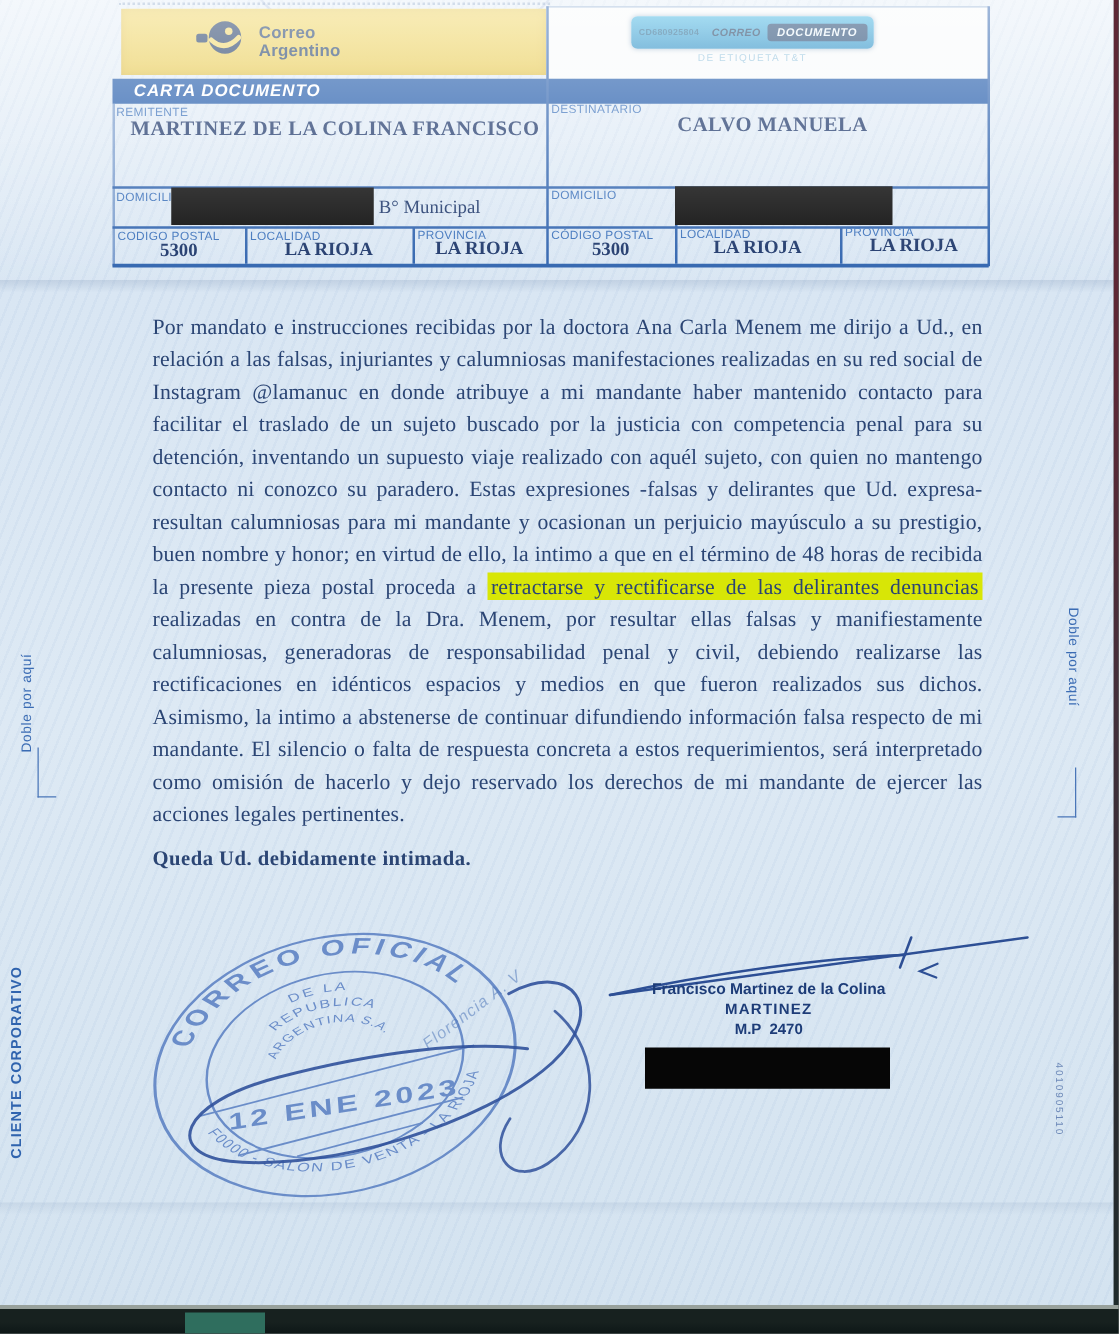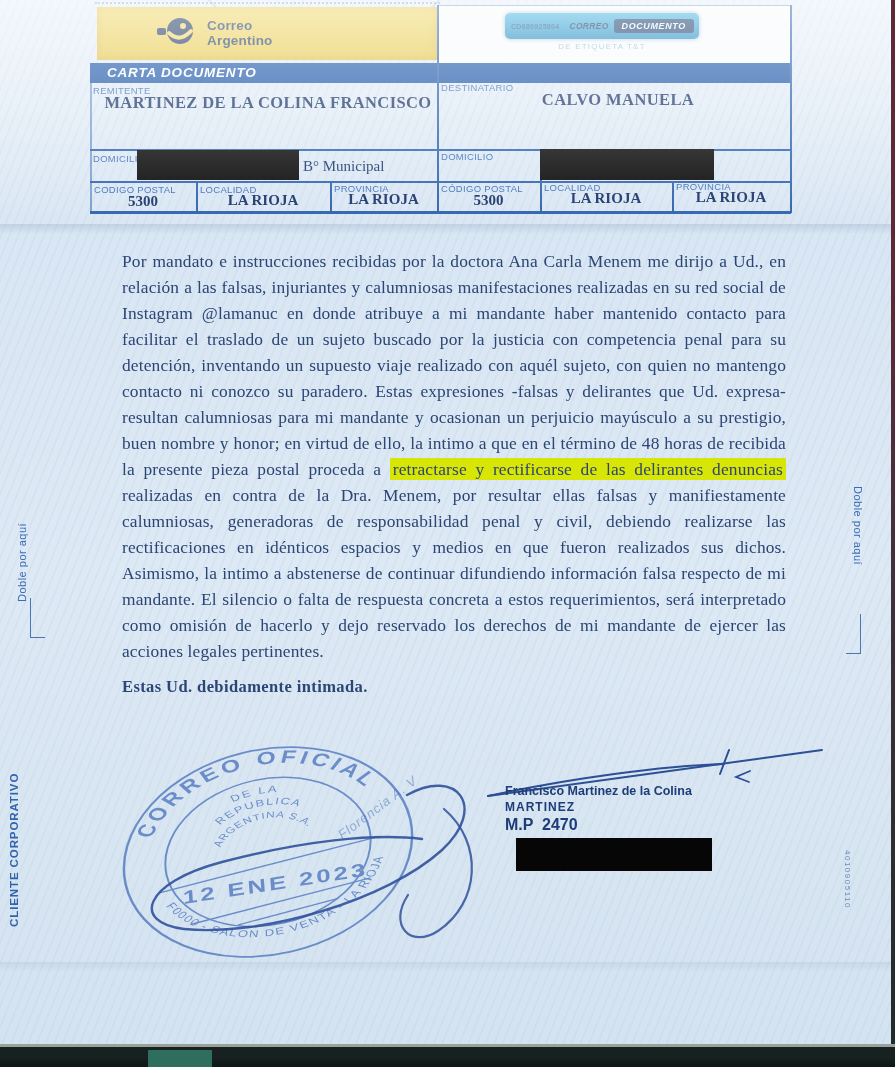--- a/index.html
+++ b/index.html
@@ -76,25 +76,25 @@
   .dateline{margin:9px 0 0;font-size:17.5px;}
 
   
   .stamp-wrap{position:absolute;left:118px;top:702px;width:300px;height:300px;
     transform:rotate(-13deg) scaleY(.7);opacity:.85;}
   .stamp-wrap svg text{font-family:"Liberation Sans",sans-serif;fill:#587ec2;}
   .clerk-note{position:absolute;left:330px;top:800px;transform:rotate(-37deg);
     font-style:italic;font-size:13px;color:rgba(80,120,185,.55);letter-spacing:1px;}
   .scrawl{position:absolute;left:112px;top:765px;}
   .sig-lines{position:absolute;left:482px;top:740px;}
-  .sig-block{position:absolute;left:505px;top:784px;width:220px;
+  .sig-block{position:absolute;left:505px;top:784px;width:220px;text-align:center;
     color:#1d3c78;font-weight:700;}
   .sig-name{font-size:12.5px;}
   .sig-title{font-size:12px;letter-spacing:1px;margin-top:2px;}
-  .sig-lic{font-size:16px;margin-top:2px;white-space:pre;}
+  .sig-lic{font-size:12px;margin-top:2px;white-space:pre;}
 
   
   .vtext{position:absolute;color:#3b6cb4;font-size:11px;letter-spacing:.5px;}
   .vtext.up{writing-mode:vertical-rl;transform:rotate(180deg);}
   .vtext.down{writing-mode:vertical-rl;}
   .fold{position:absolute;width:15px;height:40px;}
   .fold.l{border-left:1.5px solid #4a76b8;border-bottom:1.5px solid #4a76b8;}
   .fold.r{border-right:1.5px solid #4a76b8;border-bottom:1.5px solid #4a76b8;}
   .corp{font-weight:700;font-size:11.5px;letter-spacing:.9px;color:#2f63ae;}
   .serial{font-size:8px;letter-spacing:1.5px;color:#6d89b8;}
@@ -169,21 +169,21 @@
 
     <div class="flabel" style="left:441px;top:183px;">CÓDIGO POSTAL</div>
     <div class="fval" style="left:437px;top:192px;width:103px;">5300</div>
     <div class="flabel" style="left:544px;top:182px;">LOCALIDAD</div>
     <div class="fval" style="left:540px;top:190px;width:132px;">LA RIOJA</div>
     <div class="flabel" style="left:676px;top:181px;">PROVINCIA</div>
     <div class="fval" style="left:672px;top:189px;width:118px;">LA RIOJA</div>
 
     <div class="body-block">
       <p class="main"><span>Por mandato e instrucciones recibidas por la doctora Ana Carla Menem me dirijo a Ud., en relación a las falsas, injuriantes y calumniosas manifestaciones realizadas en su red social de Instagram @lamanuc en donde atribuye a mi mandante haber mantenido contacto para facilitar el traslado de un sujeto buscado por la justicia con competencia penal para su detención, inventando un supuesto viaje realizado con aquél sujeto, con quien no mantengo contacto ni conozco su paradero. Estas expresiones -falsas y delirantes que Ud. expresa- resultan calumniosas para mi mandante y ocasionan un perjuicio mayúsculo a su prestigio, buen nombre y honor; en virtud de ello, la intimo a que en el término de 48 horas de recibida la presente pieza postal proceda a </span><span class="hl">retractarse y rectificarse de las delirantes denuncias</span><span> realizadas en contra de la Dra. Menem, por resultar ellas falsas y manifiestamente calumniosas, generadoras de responsabilidad penal y civil, debiendo realizarse las rectificaciones en idénticos espacios y medios en que fueron realizados sus dichos. Asimismo, la intimo a abstenerse de continuar difundiendo información falsa respecto de mi mandante. El silencio o falta de respuesta concreta a estos requerimientos, será interpretado como omisión de hacerlo y dejo reservado los derechos de mi mandante de ejercer las acciones legales pertinentes.</span></p>
-      <p class="closing">Estas Ud. debidamente intimada.</p>
+      <p class="closing">Queda Ud. debidamente intimada.</p>
     </div>
 
     <div class="stamp-wrap">
       <svg width="300" height="300" viewBox="0 0 300 300">
         <defs>
           <path id="arcTop" d="M 26,150 A 124,124 0 0 1 274,150" fill="none"></path>
           <path id="arcBottom" d="M 36,186 A 120,120 0 0 0 264,186" fill="none"></path>
           <path id="arcL1" d="M 69,128 A 84,84 0 0 1 231,128" fill="none"></path>
           <path id="arcL2" d="M 83,140 A 68,68 0 0 1 217,140" fill="none"></path>
           <path id="arcL3" d="M 98,154 A 52,52 0 0 1 202,154" fill="none"></path>

